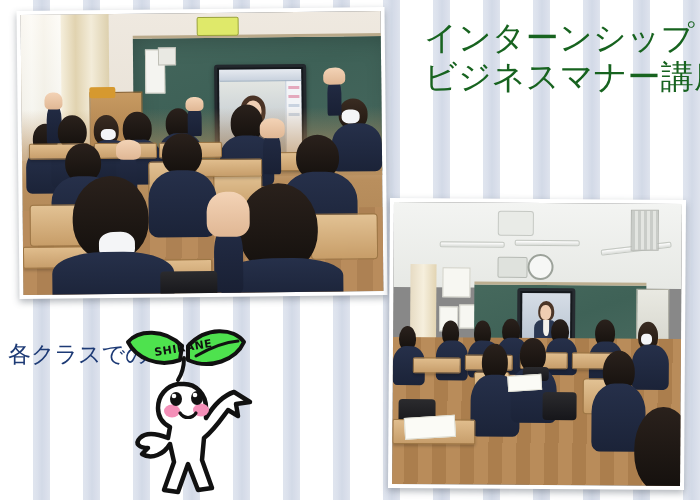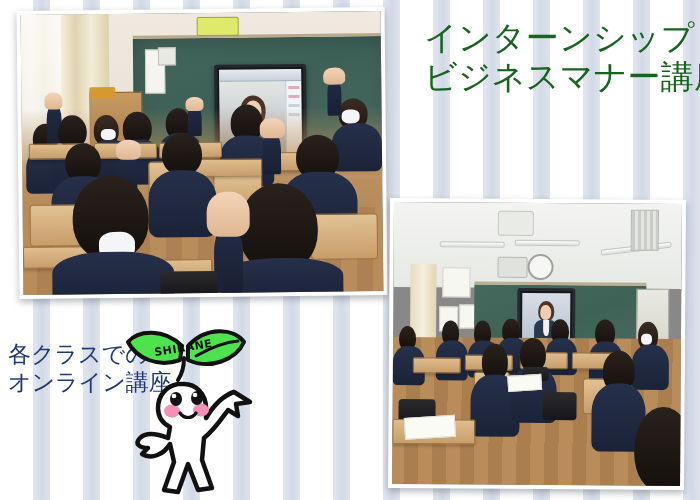--- a/index.html
+++ b/index.html
@@ -563,21 +563,20 @@
     </div>
   </div>
 
   <div id="title-block">
     <span class="title-line" id="title-line-1">インターンシップ</span>
     <span class="title-line" id="title-line-2">ビジネスマナー講座</span>
   </div>
 
   <div id="subtitle-block">
     <span class="subtitle-line" id="subtitle-line-1">各クラスでの</span>
-    <span class="subtitle-line" id="subtitle-line-2">オンライン講座</span>
   </div>
 
   <div id="mascot">
     <svg viewBox="0 0 160 188" xmlns="http://www.w3.org/2000/svg">
 
       <path d="M64 34 C46 16 20 18 10 30 C18 46 40 56 62 48 Z" fill="#4ee24e" stroke="#111" stroke-width="4" stroke-linejoin="round"></path>
 
       <path d="M70 34 C88 14 116 16 126 30 C118 48 92 58 70 48 Z" fill="#4ee24e" stroke="#111" stroke-width="4" stroke-linejoin="round"></path>
 
       <path d="M78 44 C92 36 108 30 120 29" fill="none" stroke="#111" stroke-width="3" stroke-linecap="round"></path>

